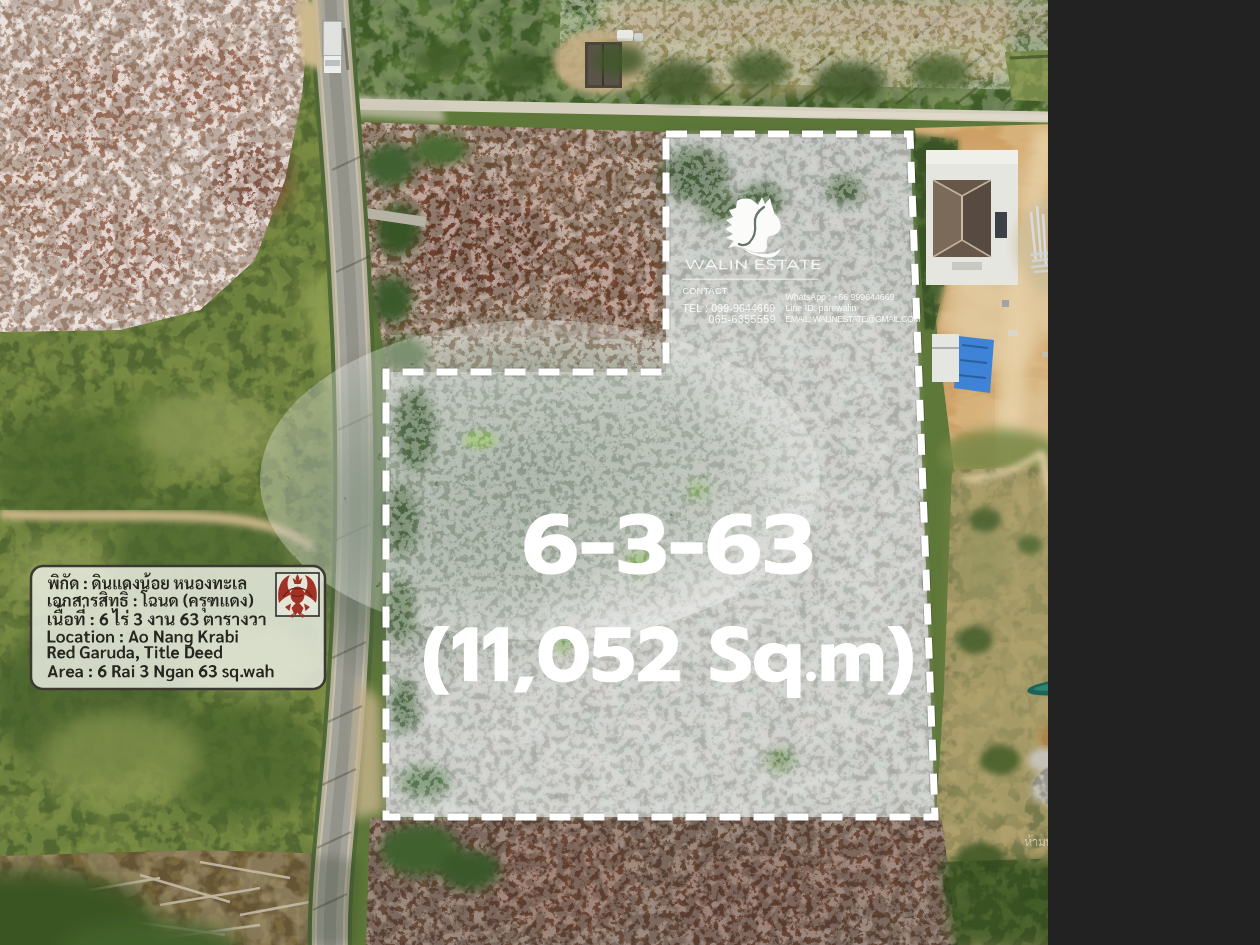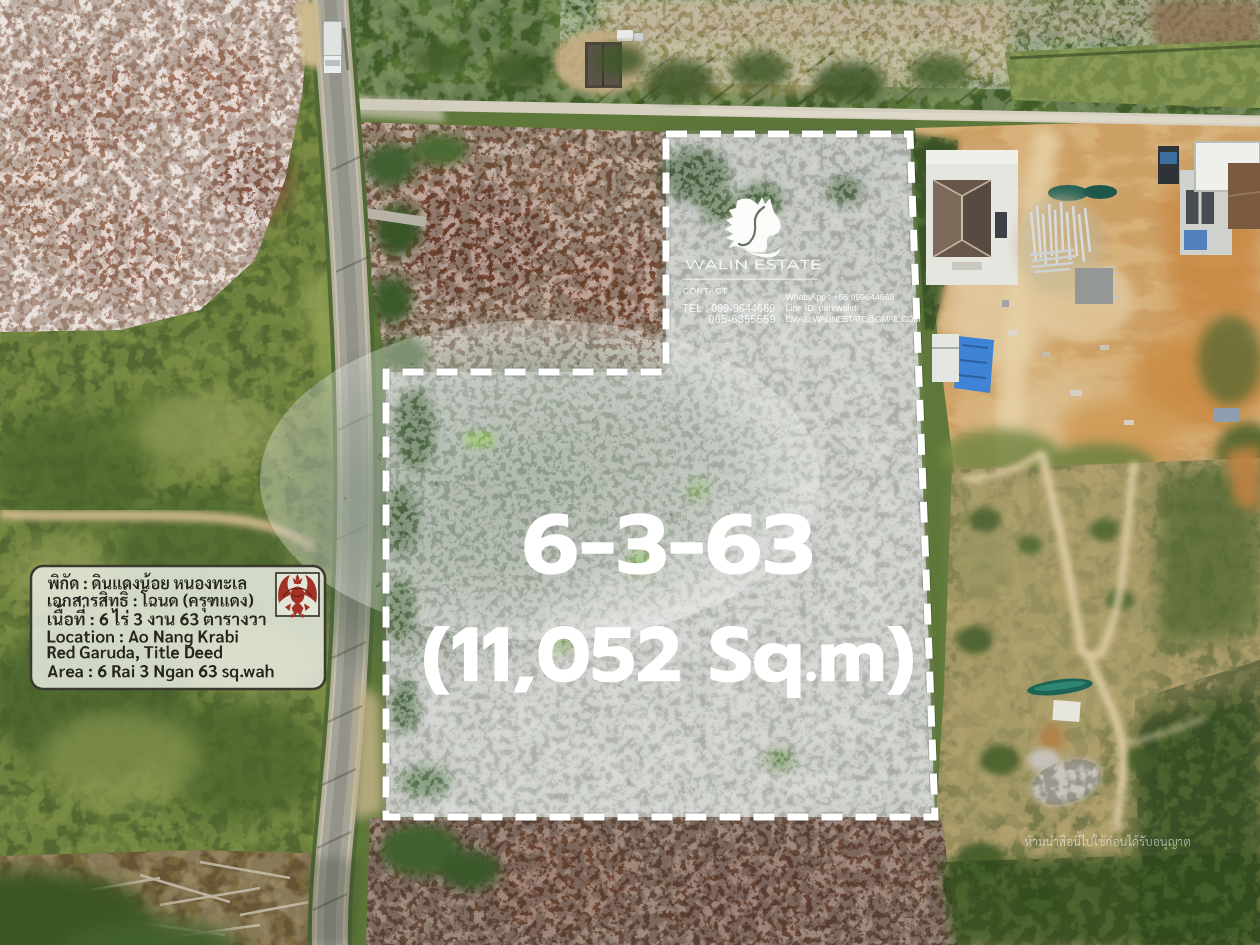--- a/index.html
+++ b/index.html
@@ -1,14 +1,14 @@
 <!DOCTYPE html>
 <html><head><meta charset="utf-8"><style>
 html,body{margin:0;padding:0;background:#222;}
-#c{position:relative;width:1260px;height:945px;overflow:hidden;font-family:"Liberation Sans",sans-serif;}
+#c{position:relative;width:1048px;height:945px;overflow:hidden;font-family:"Liberation Sans",sans-serif;}
 </style></head><body>
 <div id="c">
 <svg width="1260" height="945" viewBox="0 0 1260 945" xmlns="http://www.w3.org/2000/svg">
 <defs>
 <filter id="fwhite" x="0" y="0" width="1260" height="945" filterUnits="userSpaceOnUse">
           <feTurbulence type="fractalNoise" baseFrequency="0.16" numOctaves="4" seed="7"></feTurbulence>
           <feColorMatrix type="matrix" values="0 0 0 0 1  0 0 0 0 1  0 0 0 0 1  4 4 4 0 -5.2" result="m"></feColorMatrix>
           <feComposite in="SourceGraphic" in2="m" operator="in"></feComposite>
         </filter>
 <filter id="fwhite2" x="0" y="0" width="1260" height="945" filterUnits="userSpaceOnUse">

